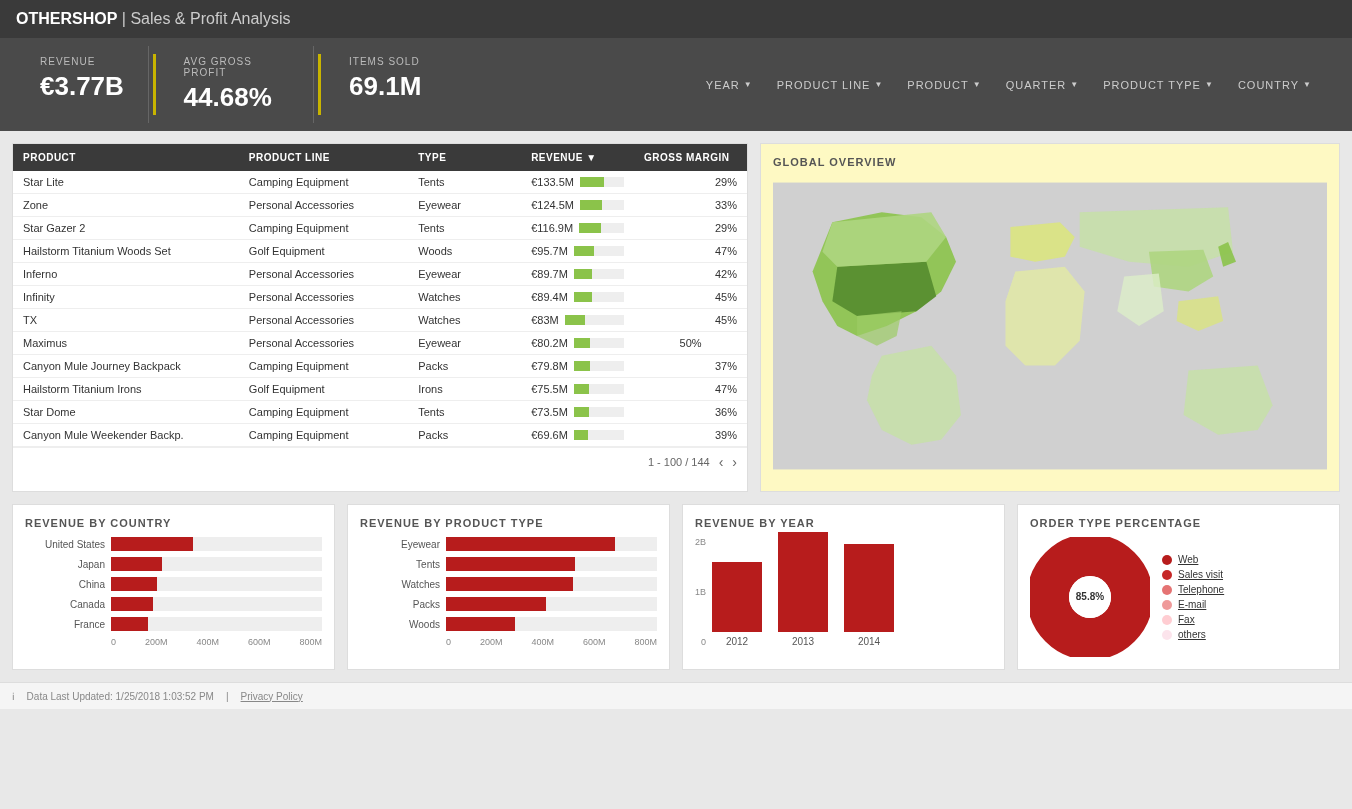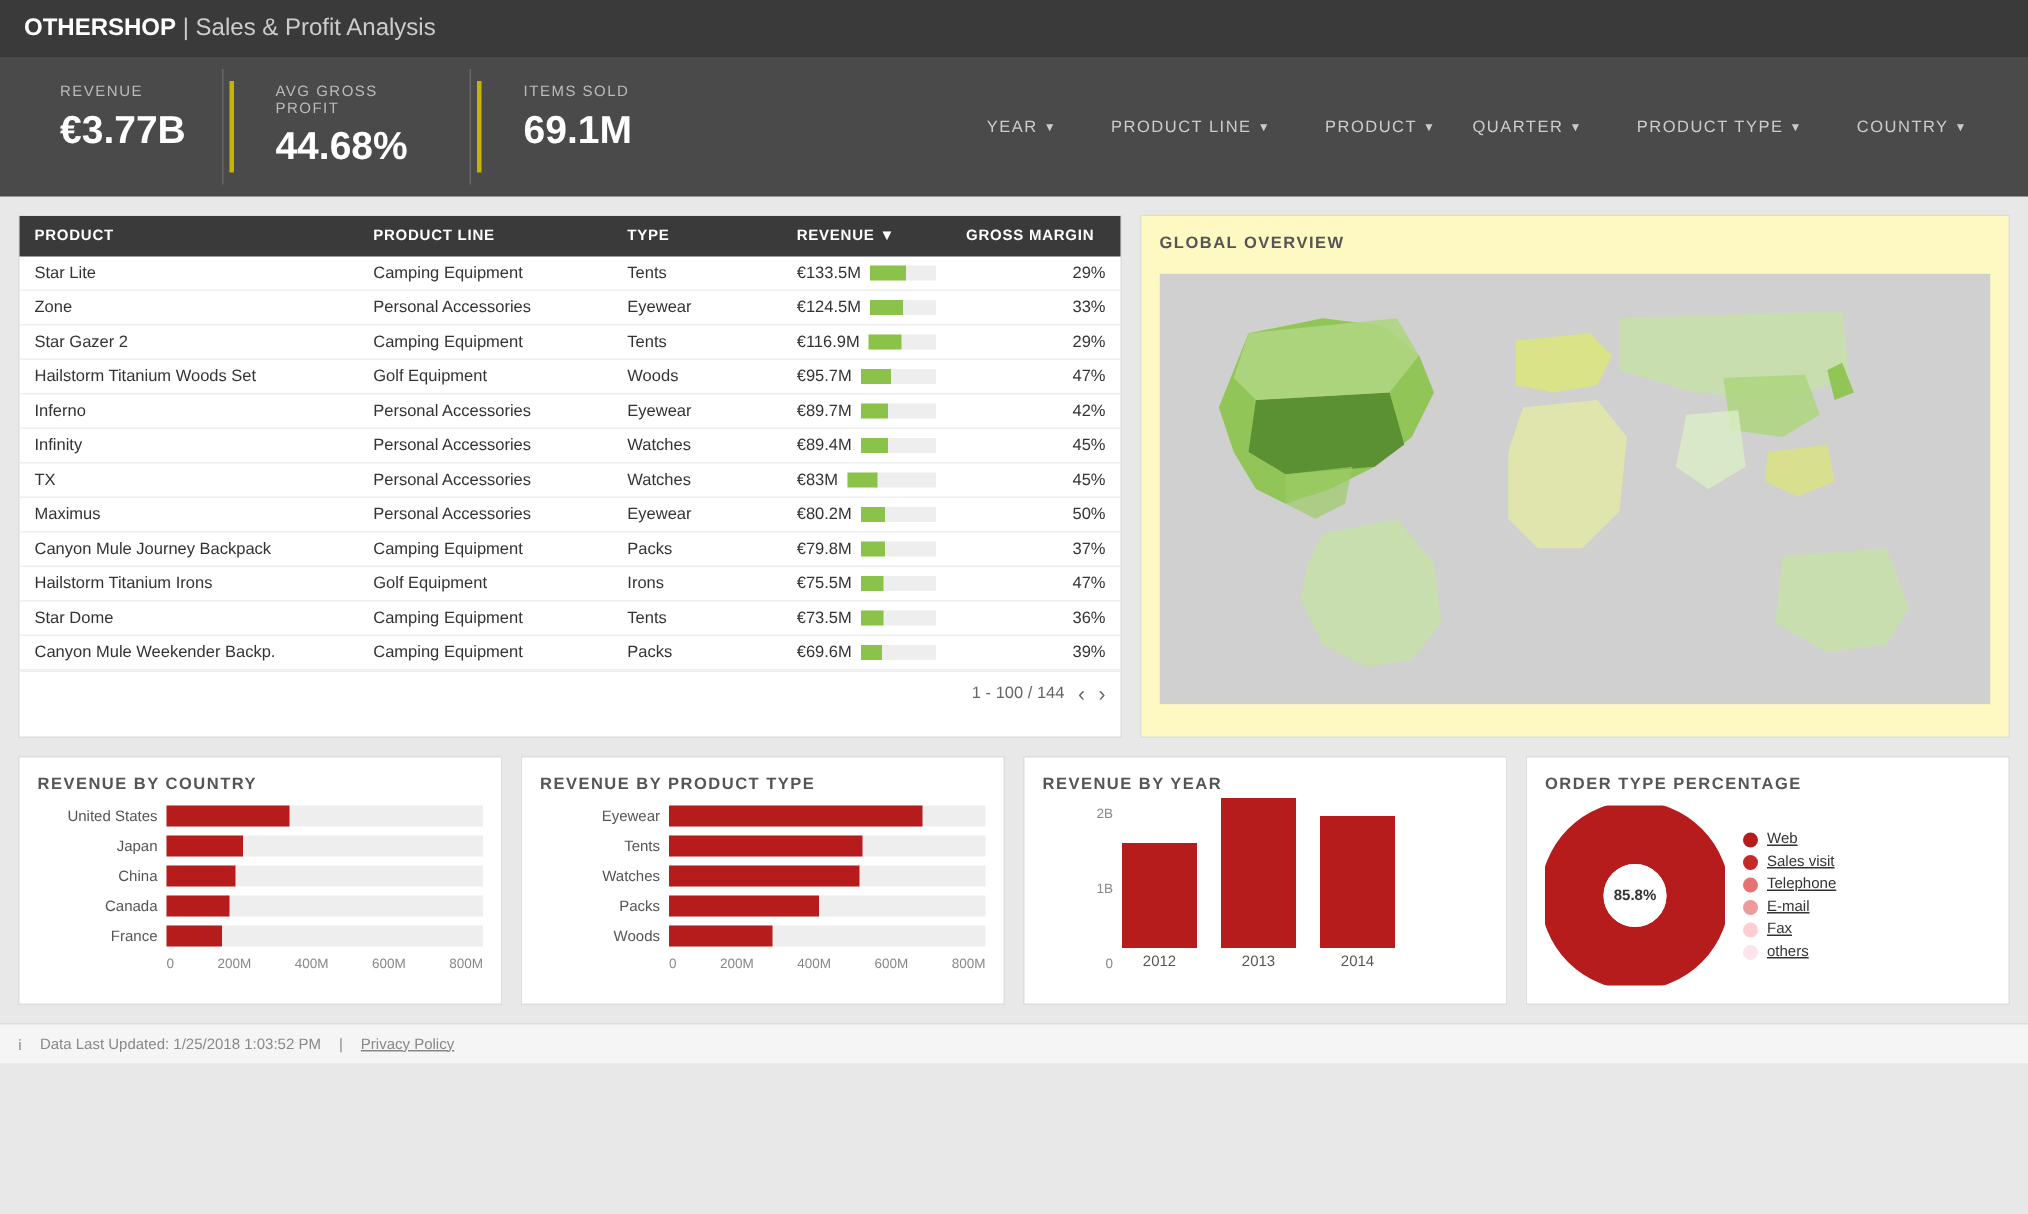--- a/index.html
+++ b/index.html
@@ -8,21 +8,21 @@
     
     .header { background: #3a3a3a; color: white; padding: 10px 16px; display: flex; align-items: center; }
     .header-title { font-size: 16px; font-weight: bold; }
     .header-title span { color: #ccc; font-weight: normal; }
     .kpi-label { color: #bbb; font-size: 10px; letter-spacing: 1px; text-transform: uppercase; margin-bottom: 4px; }
     .kpi-value { color: white; font-size: 26px; font-weight: bold; }
 
     .filters { display: flex; flex-wrap: wrap; align-items: center; padding: 0 16px; flex: 2; gap: 8px; justify-content: flex-end; }
     .filter-btn { background: transparent; border: none; color: #ccc; font-size: 11px; letter-spacing: 1px; cursor: pointer; display: flex; align-items: center; gap: 4px; padding: 4px 8px; text-transform: uppercase; }
     .filter-arrow { font-size: 8px; }
-    .filters-row { display: flex; gap: 20px; }
+    .filters-row { display: flex; gap: 8px; }
 
     
     .main-content { display: flex; gap: 0; padding: 12px; gap: 12px; }
 
     
     .table-section { flex: 1; background: white; border: 1px solid #ddd; }
     .table-header-row { display: grid; grid-template-columns: 2fr 1.5fr 1fr 1fr 1fr; background: #3a3a3a; color: white; font-size: 10px; font-weight: bold; letter-spacing: 0.5px; }
     .th { padding: 8px 10px; text-transform: uppercase; }
     .th.sortable { cursor: pointer; display: flex; align-items: center; gap: 4px; }
     .table-row { display: grid; grid-template-columns: 2fr 1.5fr 1fr 1fr 1fr; border-bottom: 1px solid #eee; align-items: center; }
@@ -232,21 +232,21 @@
         <div class="table-row">
     <div class="td">Maximus</div>
     <div class="td">Personal Accessories</div>
     <div class="td">Eyewear</div>
     <div class="td revenue">
       <span>€80.2M</span>
       <div class="bar-container">
         <div class="bar-fill" style="width:33%"></div>
       </div>
     </div>
-    <div class="td" style="text-align:right;">50%</div>
+    <div class="td" style="text-align:center;">50%</div>
   </div>
         <div class="table-row">
     <div class="td">Canyon Mule Journey Backpack</div>
     <div class="td">Camping Equipment</div>
     <div class="td">Packs</div>
     <div class="td revenue">
       <span>€79.8M</span>
       <div class="bar-container">
         <div class="bar-fill" style="width:33%"></div>
       </div>
@@ -415,21 +415,21 @@
         <span class="x-label">200M</span>
         <span class="x-label">400M</span>
         <span class="x-label">600M</span>
         <span class="x-label">800M</span>
       </div>
   </div>
 
   <div class="chart-box">
     <div class="section-title">REVENUE BY YEAR</div>
     <div class="year-chart">
-      <div style="display:flex; margin-top:8px;margin-left:36px;">
+      <div style="display:flex; margin-top:8px;">
         <div style="display:flex;flex-direction:column;justify-content:space-between;height:110px;margin-right:6px;text-align:right;">
           <span style="font-size:9px;color:#888;">2B</span>
           <span style="font-size:9px;color:#888;">1B</span>
           <span style="font-size:9px;color:#888;">0</span>
         </div>
         <div id="year-bars" style="display:flex;align-items:flex-end;gap:16px;height:110px;">
             <div class="year-bar-col">
     <div class="year-bar" style="height:70px;"></div>
     <span class="year-label">2012</span>
   </div>

